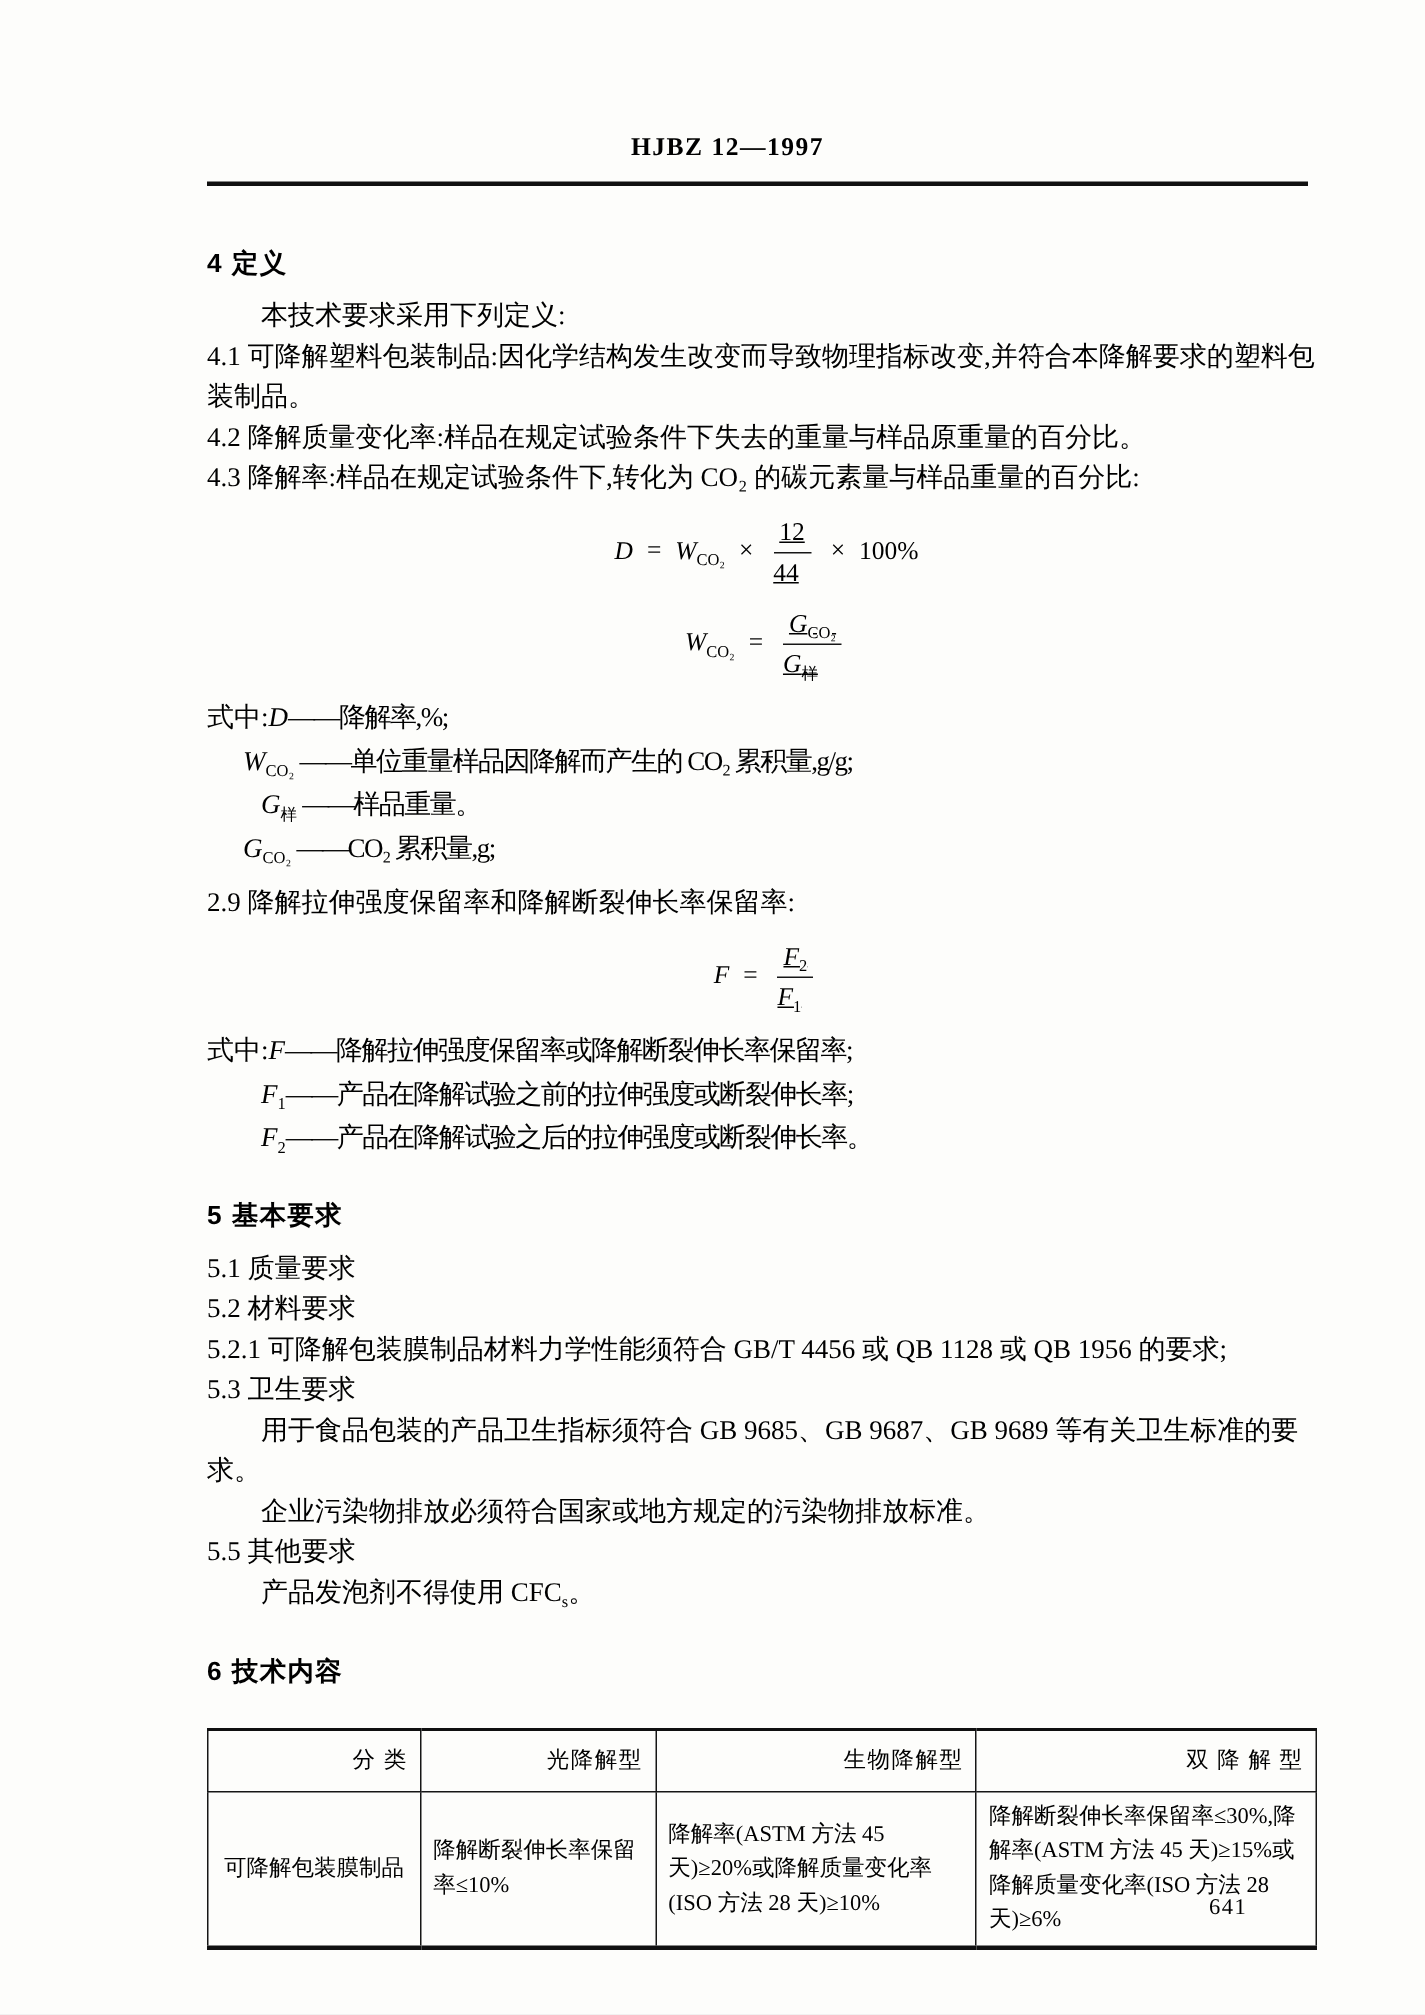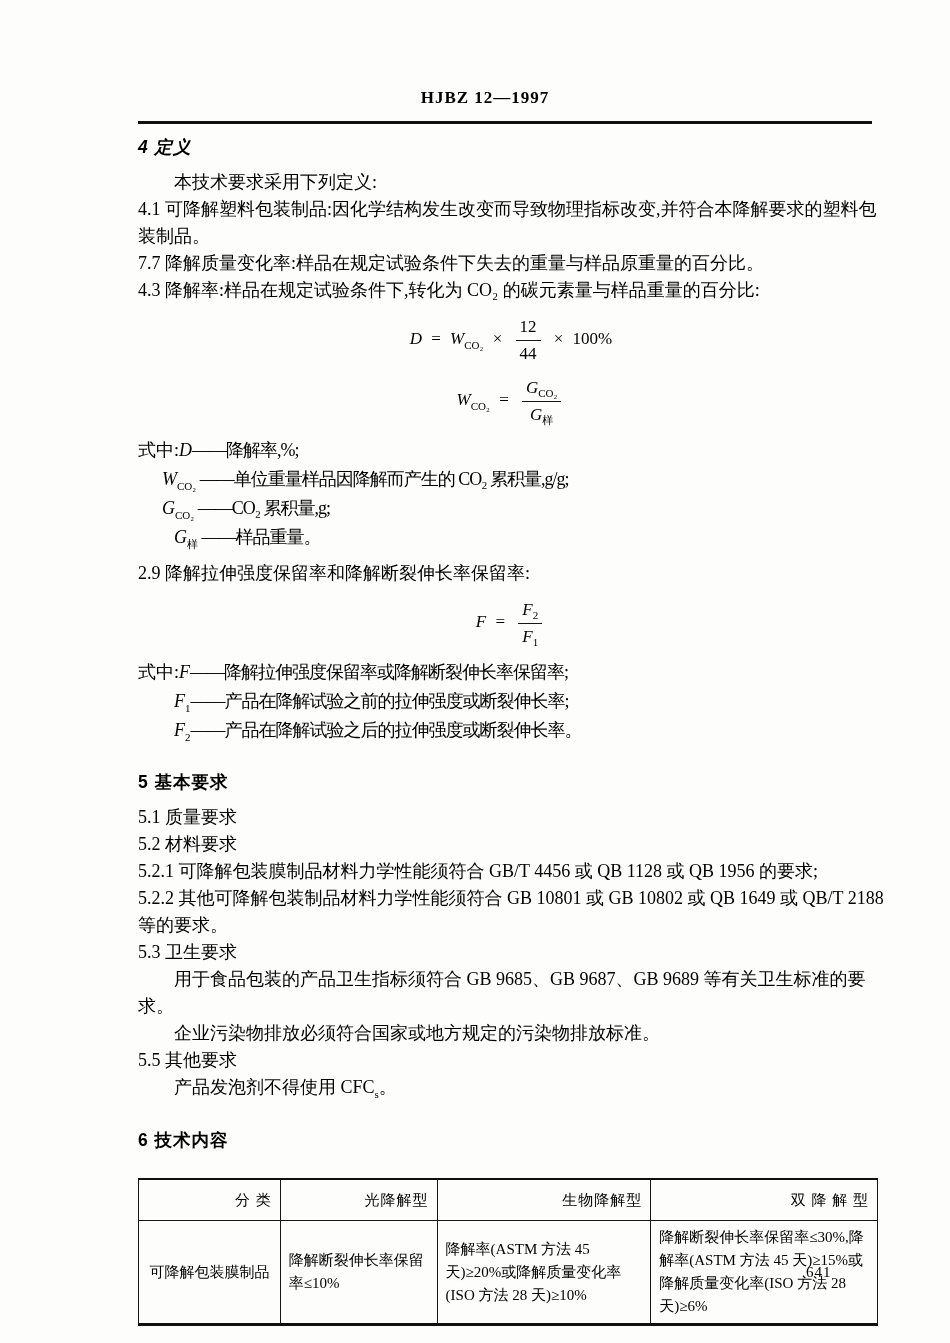--- a/index.html
+++ b/index.html
@@ -29,40 +29,41 @@
     margin:0 76px 0 128px; 
     font-size:18px;
     line-height:27px;
   }
   .h{
     font-family:"Liberation Sans","DejaVu Sans",sans-serif;
     font-weight:bold;
     font-size:17.5px;
     letter-spacing:1px;
   }
-  .h4{margin-top:10px;font-style:italic;}
+  .h4{margin-top:38px;}
   .h5{margin-top:24px;}
   .h6{margin-top:26px;}
   p{margin:0;}
   .indent{text-indent:2em;}
   .mt{margin-top:8px;}
   .formula{
     text-align:center;
     font-size:17px;
     line-height:22px;
     margin:12px 0 10px 0;
   }
   .var{font-style:italic;font-family:"Liberation Serif","DejaVu Serif",serif;}
   .sb{font-size:11px;line-height:0;}
   .op{margin:0 5px;}
   .frac{
     display:inline-block;
     vertical-align:middle;
-    text-align:center;
+    text-align:left;
     margin:0 4px;
+    text-decoration:underline;
   }
   .fnum{display:block;padding:0 4px 2px 4px;border-bottom:1.6px solid #161616;}
   .fden{display:block;padding-top:2px;}
   .wl{line-height:29px;}
   .wl .dash{letter-spacing:-1px;}
   .ind1{padding-left:24px;}
   .ind2{padding-left:36px;}
   .tech-table{
     margin-top:24px;
     width:740px;
@@ -98,21 +99,21 @@
 <div class="page">
 
   <div class="doc-title">HJBZ 12—1997</div>
   <div class="rule"></div>
 
   <div class="content">
 
     <div class="h h4">4  定义</div>
     <p class="indent mt">本技术要求采用下列定义:</p>
     <p>4.1  可降解塑料包装制品:因化学结构发生改变而导致物理指标改变,并符合本降解要求的塑料包装制品。</p>
-    <p>7.7  降解质量变化率:样品在规定试验条件下失去的重量与样品原重量的百分比。</p>
+    <p>4.2  降解质量变化率:样品在规定试验条件下失去的重量与样品原重量的百分比。</p>
     <p>4.3  降解率:样品在规定试验条件下,转化为 CO₂ 的碳元素量与样品重量的百分比:</p>
 
     <div class="formula">
       <span class="var">D</span>
       <span class="op">=</span>
       <span class="var">W</span><sub class="sb">CO₂</sub>
       <span class="op">×</span>
       <span class="frac"><span class="fnum">12</span><span class="fden">44</span></span>
       <span class="op">×</span>
       <span>100%</span>
@@ -126,25 +127,25 @@
         <span class="fden"><span class="var">G</span><sub class="sb">样</sub></span>
       </span>
     </div>
 
     <div class="wl">
       <span>式中:</span><span class="var">D</span><span class="dash">——降解率,%;</span>
     </div>
     <div class="wl ind1">
       <span class="var">W</span><sub class="sb">CO₂</sub><span class="dash"> ——单位重量样品因降解而产生的 CO₂ 累积量,g/g;</span>
     </div>
+    <div class="wl ind2">
+      <span class="var">G</span><sub class="sb">样</sub><span class="dash"> ——样品重量。</span>
+    </div>
     <div class="wl ind1">
       <span class="var">G</span><sub class="sb">CO₂</sub><span class="dash"> ——CO₂ 累积量,g;</span>
-    </div>
-    <div class="wl ind2">
-      <span class="var">G</span><sub class="sb">样</sub><span class="dash"> ——样品重量。</span>
     </div>
 
     <p class="mt">2.9  降解拉伸强度保留率和降解断裂伸长率保留率:</p>
 
     <div class="formula">
       <span class="var">F</span>
       <span class="op">=</span>
       <span class="frac">
         <span class="fnum"><span class="var">F</span><sub class="sb">2</sub></span>
         <span class="fden"><span class="var">F</span><sub class="sb">1</sub></span>
@@ -158,21 +159,20 @@
       <span class="var">F</span><sub class="sb">1</sub><span class="dash">——产品在降解试验之前的拉伸强度或断裂伸长率;</span>
     </div>
     <div class="wl ind2">
       <span class="var">F</span><sub class="sb">2</sub><span class="dash">——产品在降解试验之后的拉伸强度或断裂伸长率。</span>
     </div>
 
     <div class="h h5">5  基本要求</div>
     <p class="mt">5.1  质量要求</p>
     <p>5.2  材料要求</p>
     <p>5.2.1  可降解包装膜制品材料力学性能须符合 GB/T 4456 或 QB 1128 或 QB 1956 的要求;</p>
-    <p>5.2.2  其他可降解包装制品材料力学性能须符合 GB 10801 或 GB 10802 或 QB 1649 或 QB/T 2188 等的要求。</p>
     <p>5.3  卫生要求</p>
     <p class="indent">用于食品包装的产品卫生指标须符合 GB 9685、GB 9687、GB 9689 等有关卫生标准的要求。</p>
     <p class="indent">企业污染物排放必须符合国家或地方规定的污染物排放标准。</p>
     <p>5.5  其他要求</p>
     <p class="indent"><span>产品发泡剂不得使用 CFC</span><sub class="sb">s</sub><span>。</span></p>
 
     <div class="h h6">6  技术内容</div>
 
     <table class="tech-table">
       <colgroup>

